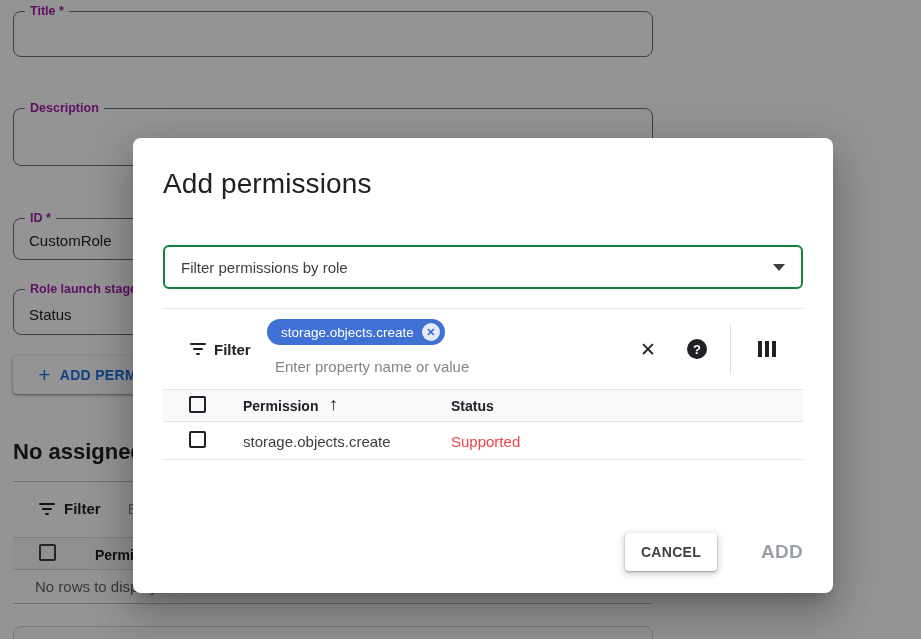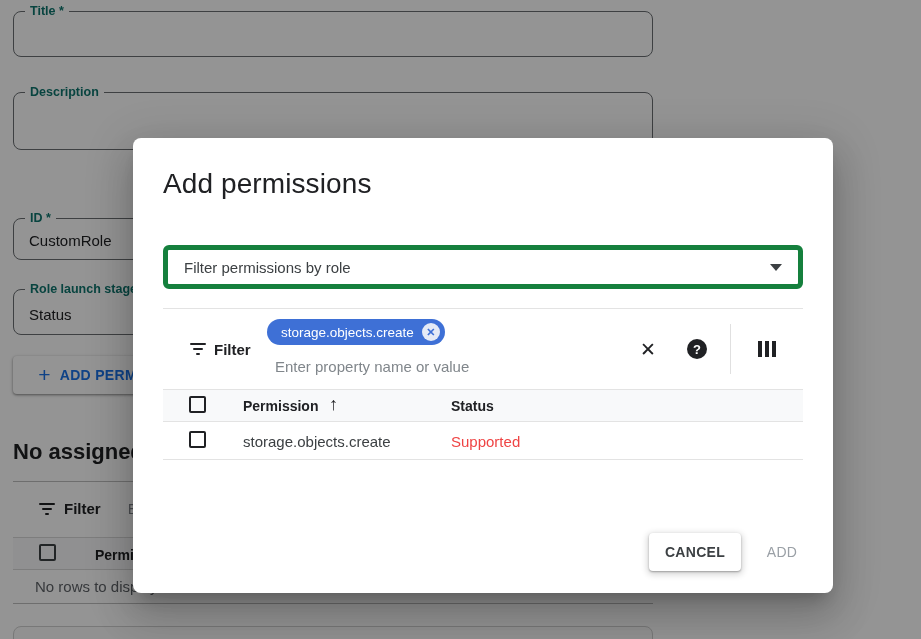--- a/index.html
+++ b/index.html
@@ -6,26 +6,26 @@
   html,body { width:921px; height:639px; }
   .page {
     position:relative; width:921px; height:639px; overflow:hidden;
     background:#ffffff; font-family:"Liberation Sans", sans-serif; color:#202124;
   }
 
   
   .ofield { position:absolute; left:13px; width:640px; background:#fff;
             border:1px solid #6b6f73; border-radius:8px; }
   .olabel { position:absolute; top:-8px; left:11px; background:#fff; padding:0 5px;
-            font-size:12.5px; font-weight:bold; color:#0f766e; white-space:nowrap; }
+            font-size:12.5px; font-weight:bold; color:#a21caf; white-space:nowrap; }
   .ovalue { position:absolute; left:15px; font-size:15px; color:#202124; white-space:nowrap; }
   #f-title { top:11px; height:46px; }   #f-title .ovalue { top:16px; }
   #char-counter { position:absolute; top:63px; left:13px; width:628px; text-align:right;
                   font-size:14px; color:#5f6368; }
-  #f-desc { top:92px; height:58px; }   #f-desc .ovalue { top:13px; }
+  #f-desc { top:108px; height:58px; }   #f-desc .ovalue { top:13px; }
   #f-id { top:218px; height:42px; }     #f-id .ovalue { top:13px; }
   #f-stage { top:289px; height:46px; }  #f-stage .ovalue { top:16px; }
 
   #add-perm-btn { position:absolute; left:13px; top:356px; width:208px; height:38px;
     background:#fff; border:none; border-radius:4px;
     box-shadow:0 1px 2px rgba(0,0,0,.3), 0 1px 3px 1px rgba(0,0,0,.15);
     color:var(--accent-blue,#1a73e8); font-family:inherit; font-weight:bold; font-size:14px;
     letter-spacing:.3px; display:flex; align-items:center; justify-content:center; gap:9px; }
   #add-perm-btn .plus { font-size:21px; font-weight:normal; line-height:1; margin-top:-2px; }
 
@@ -59,21 +59,21 @@
 
   
   #modal { position:absolute; left:133px; top:138px; width:700px; height:455px;
     background:#fff; border-radius:8px;
     box-shadow:0 11px 15px -7px rgba(0,0,0,.2), 0 24px 38px 3px rgba(0,0,0,.14),
                0 9px 46px 8px rgba(0,0,0,.12); }
   #modal-title { position:absolute; left:30px; top:30px; font-size:28px; font-weight:normal;
                  color:#202124; letter-spacing:.1px; }
 
   #role-filter { position:absolute; left:30px; top:107px; width:640px; height:44px;
-    border:5px solid #15803d; border-radius:6px; background:#fff; cursor:pointer;
+    border:2px solid #15803d; border-radius:6px; background:#fff; cursor:pointer;
     display:flex; align-items:center; padding:0 16px; }
   #role-filter .rf-text { font-size:15px; color:#3c4043; }
   #role-filter .arrow { margin-left:auto; width:0; height:0;
     border-left:6px solid transparent; border-right:6px solid transparent;
     border-top:7px solid #3c4043; }
 
   #tbl-top-border { position:absolute; left:30px; top:170px; width:640px; height:1px; background:#e3e3e3; }
 
   #m-filter-icon { position:absolute; left:57px; top:205px; }
   #m-filter-label { position:absolute; left:81px; top:203px; font-size:15px; font-weight:bold; color:#202124; }
@@ -101,28 +101,28 @@
   #m-thead .th { top:8px; font-size:14px; font-weight:bold; color:#202124; }
   #m-sort { position:absolute; left:166px; top:4px; font-size:18px; font-weight:bold; color:#202124; cursor:pointer; }
 
   #m-row { position:absolute; left:30px; top:285px; width:640px; height:37px;
            border-bottom:1px solid #e3e3e3; background:#fff; }
   #m-row .cb { left:26px; top:8px; }
   #m-row .cell { top:10px; font-size:15px; }
   #m-row .perm { color:#3c4043; }
   #m-row .status { color:#ef4444; }
 
-  #cancel-btn { position:absolute; left:516px; top:395px; width:92px; height:38px;
+  #cancel-btn { position:absolute; left:492px; top:395px; width:92px; height:38px;
     background:#fff; border:none; border-radius:4px; font-family:inherit;
     box-shadow:0 1px 2px rgba(0,0,0,.3), 0 2px 6px 2px rgba(0,0,0,.15);
     font-size:14px; font-weight:bold; letter-spacing:.3px; color:#3c4043; cursor:pointer;
     display:flex; align-items:center; justify-content:center; }
   #add-btn { position:absolute; left:614px; top:395px; width:70px; height:38px;
     background:transparent; border:none; font-family:inherit;
-    font-size:14px; font-weight:normal; letter-spacing:.3px; color:#9aa0a6;
+    font-size:19px; font-weight:bold; letter-spacing:.3px; color:#9aa0a6;
     display:flex; align-items:center; justify-content:center;text-align:right; }
 </style>
 </head>
 <body>
 
 <div class="page">
 
   <div class="ofield" id="f-title">
     <span class="olabel">Title *</span>
   </div>

